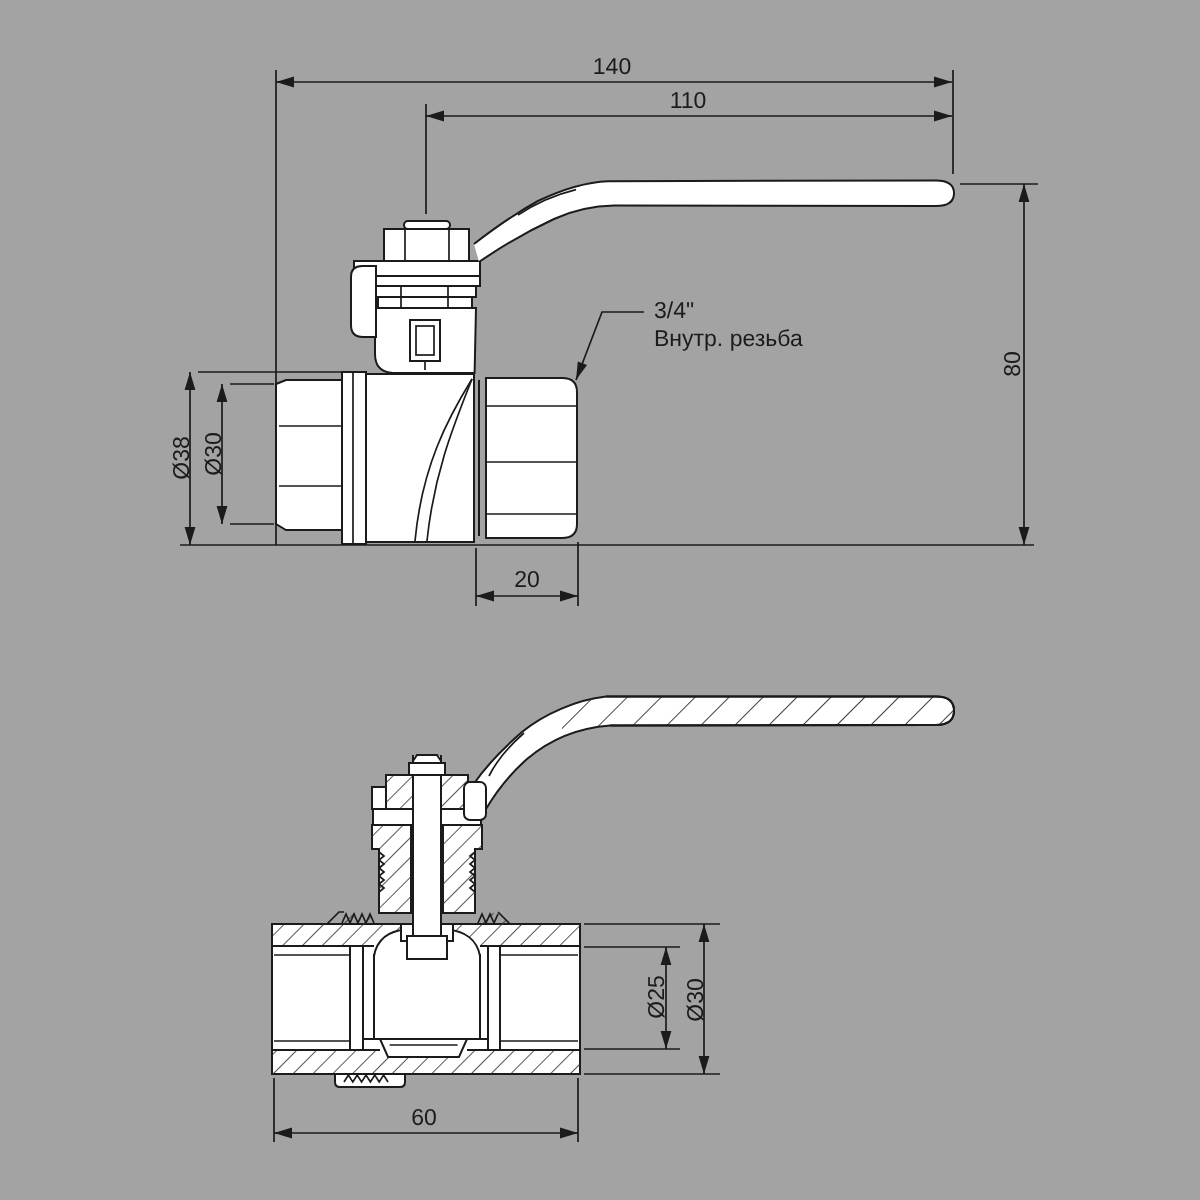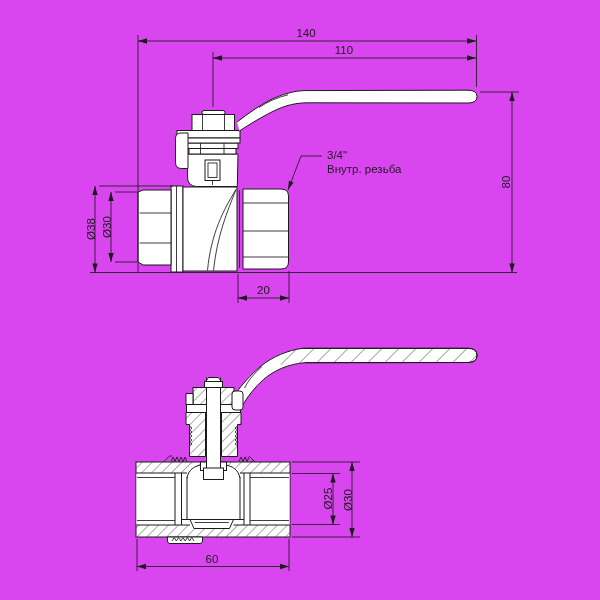--- a/index.html
+++ b/index.html
@@ -1,16 +1,16 @@
 <!DOCTYPE html>
 <html><head>
 <meta charset="utf-8">
 <style>
   html,body{margin:0;padding:0;background:#ffffff;}
-  .drawing-canvas{width:600px;height:600px;background:#d946ef;position:relative;overflow:hidden;}
+  .drawing-canvas{width:600px;height:600px;background:#a3a3a3;position:relative;overflow:hidden;}
   svg{display:block;}
   text{font-family:"Liberation Sans", sans-serif;fill:#1b1b1b;}
   .dim{font-size:11.5px;}
   .note{font-size:11.5px;}
   .ln{stroke:#1b1b1b;stroke-width:1;fill:none;}
   .thin{stroke:#1b1b1b;stroke-width:0.85;fill:none;}
   .wf{fill:#ffffff;stroke:#1b1b1b;stroke-width:1;}
   .arrow{fill:#1b1b1b;stroke:none;}
 </style>
 </head>

